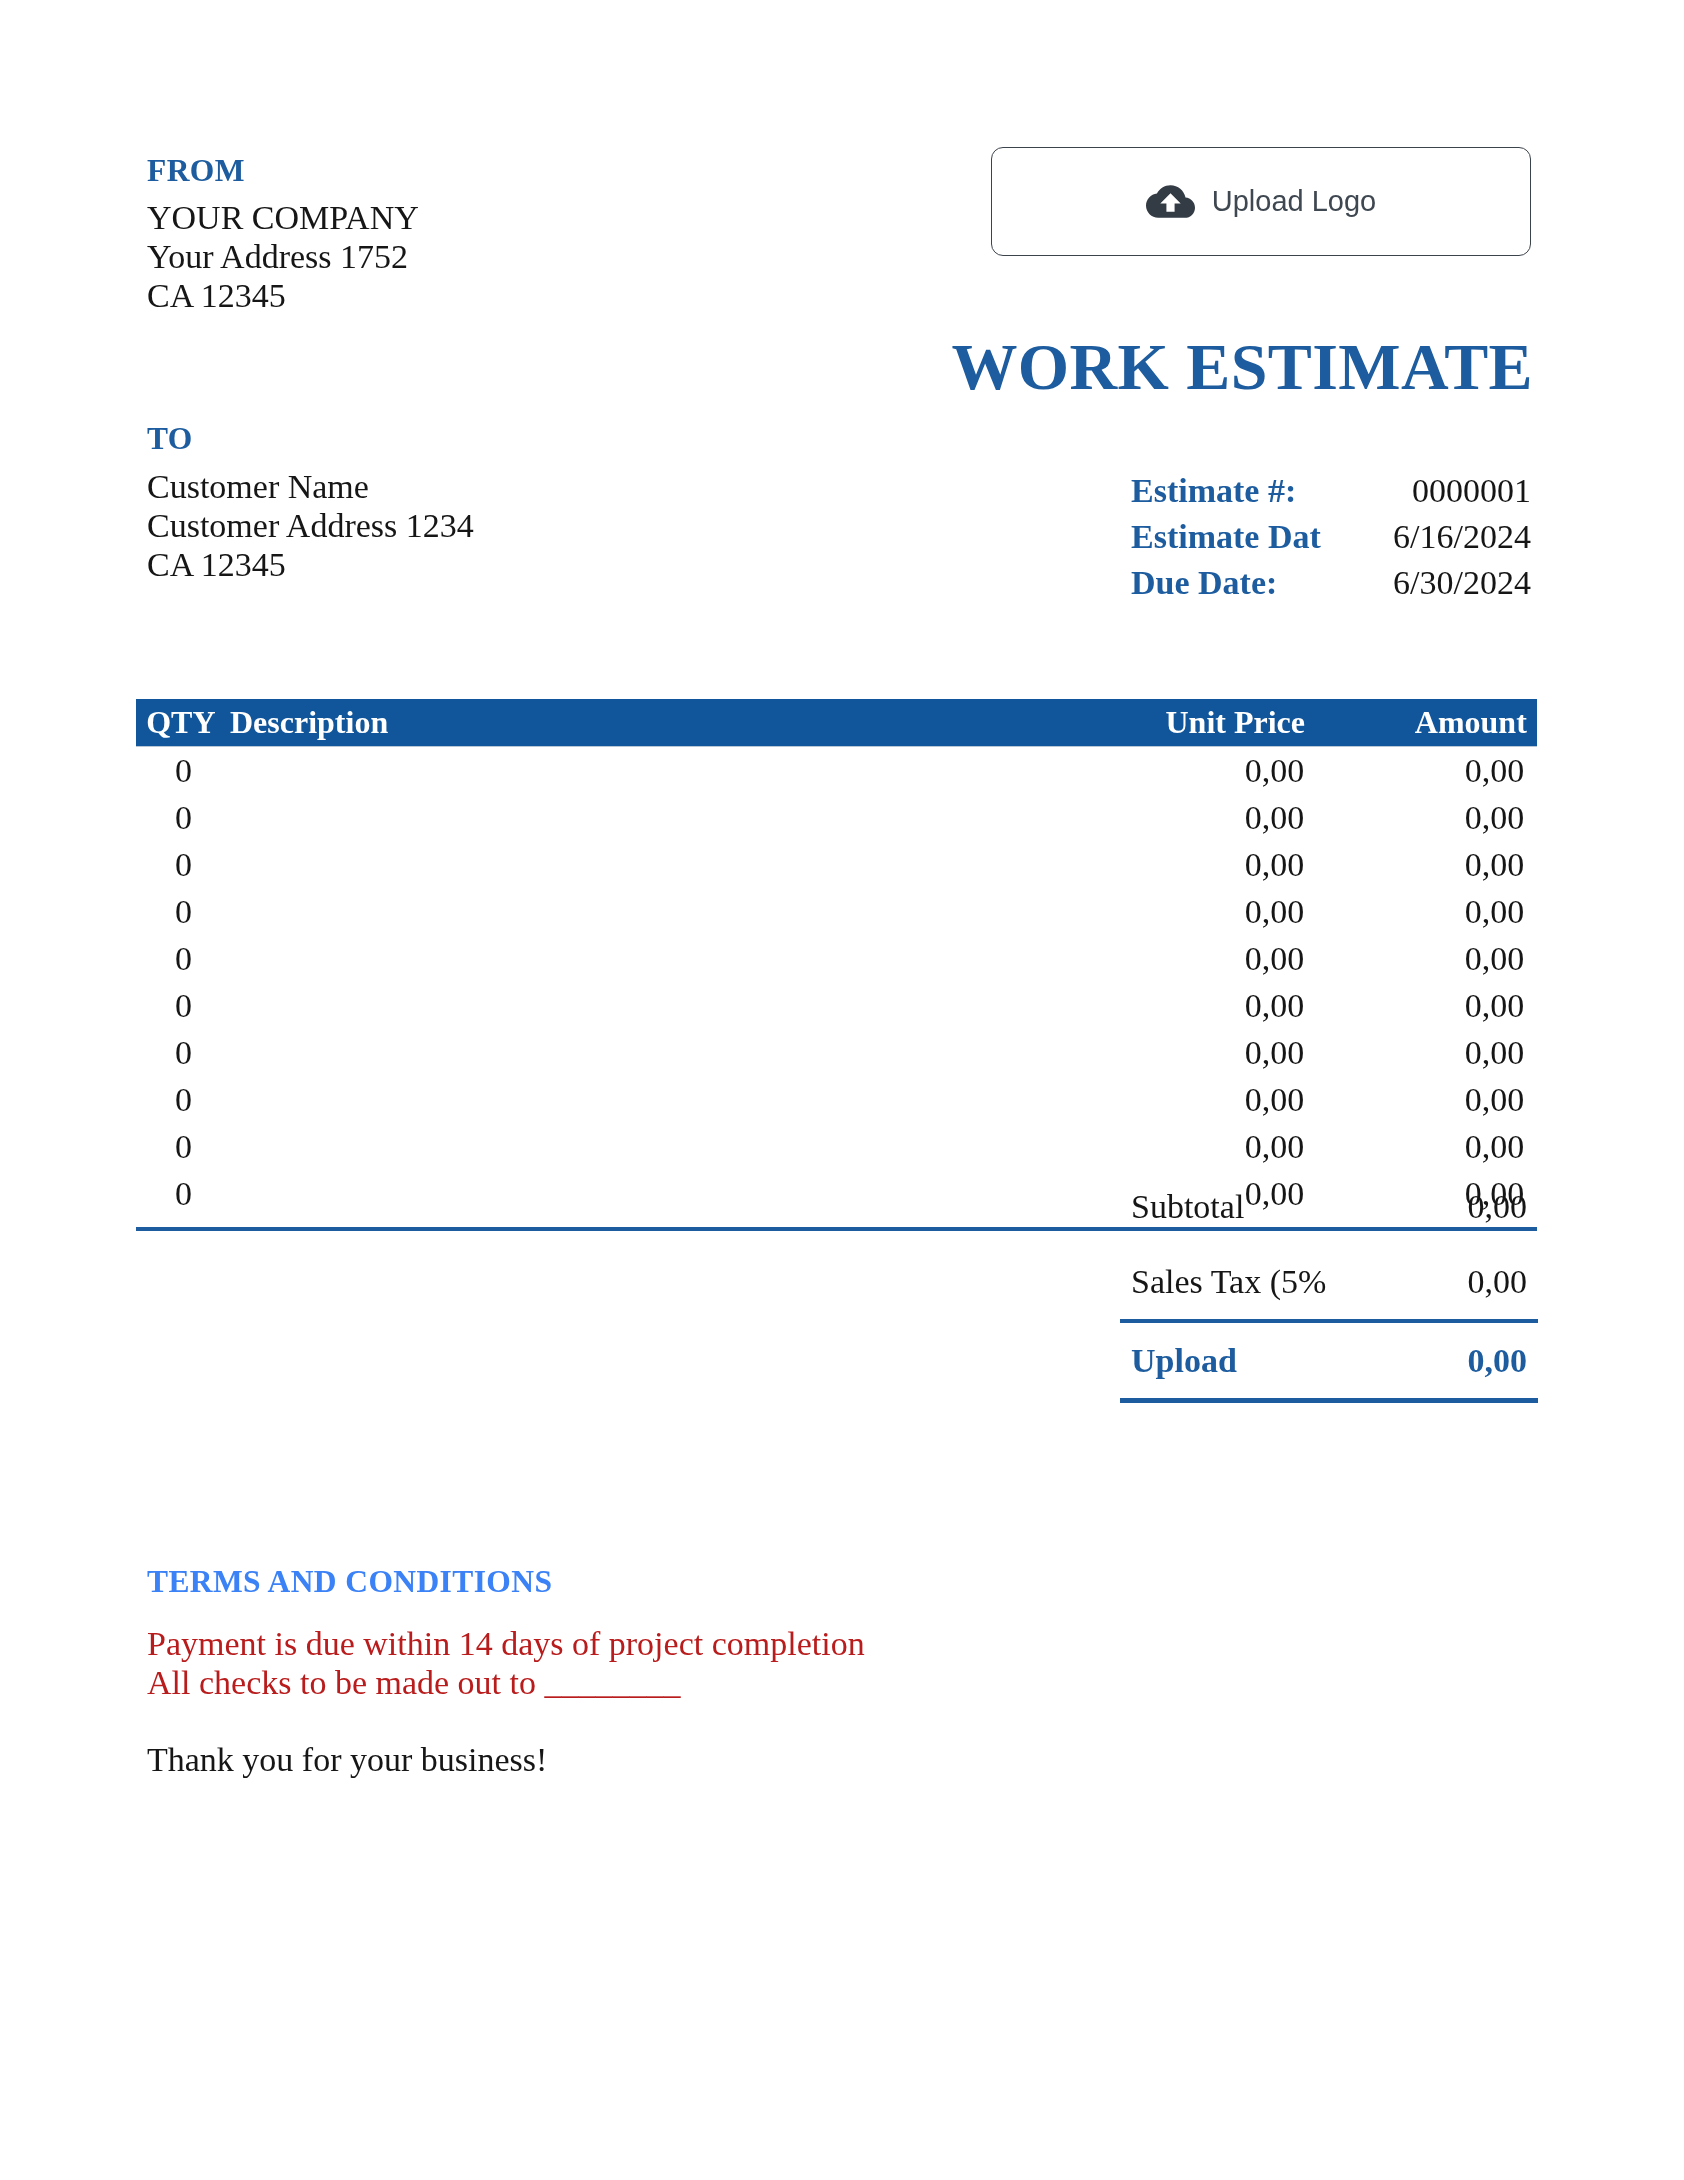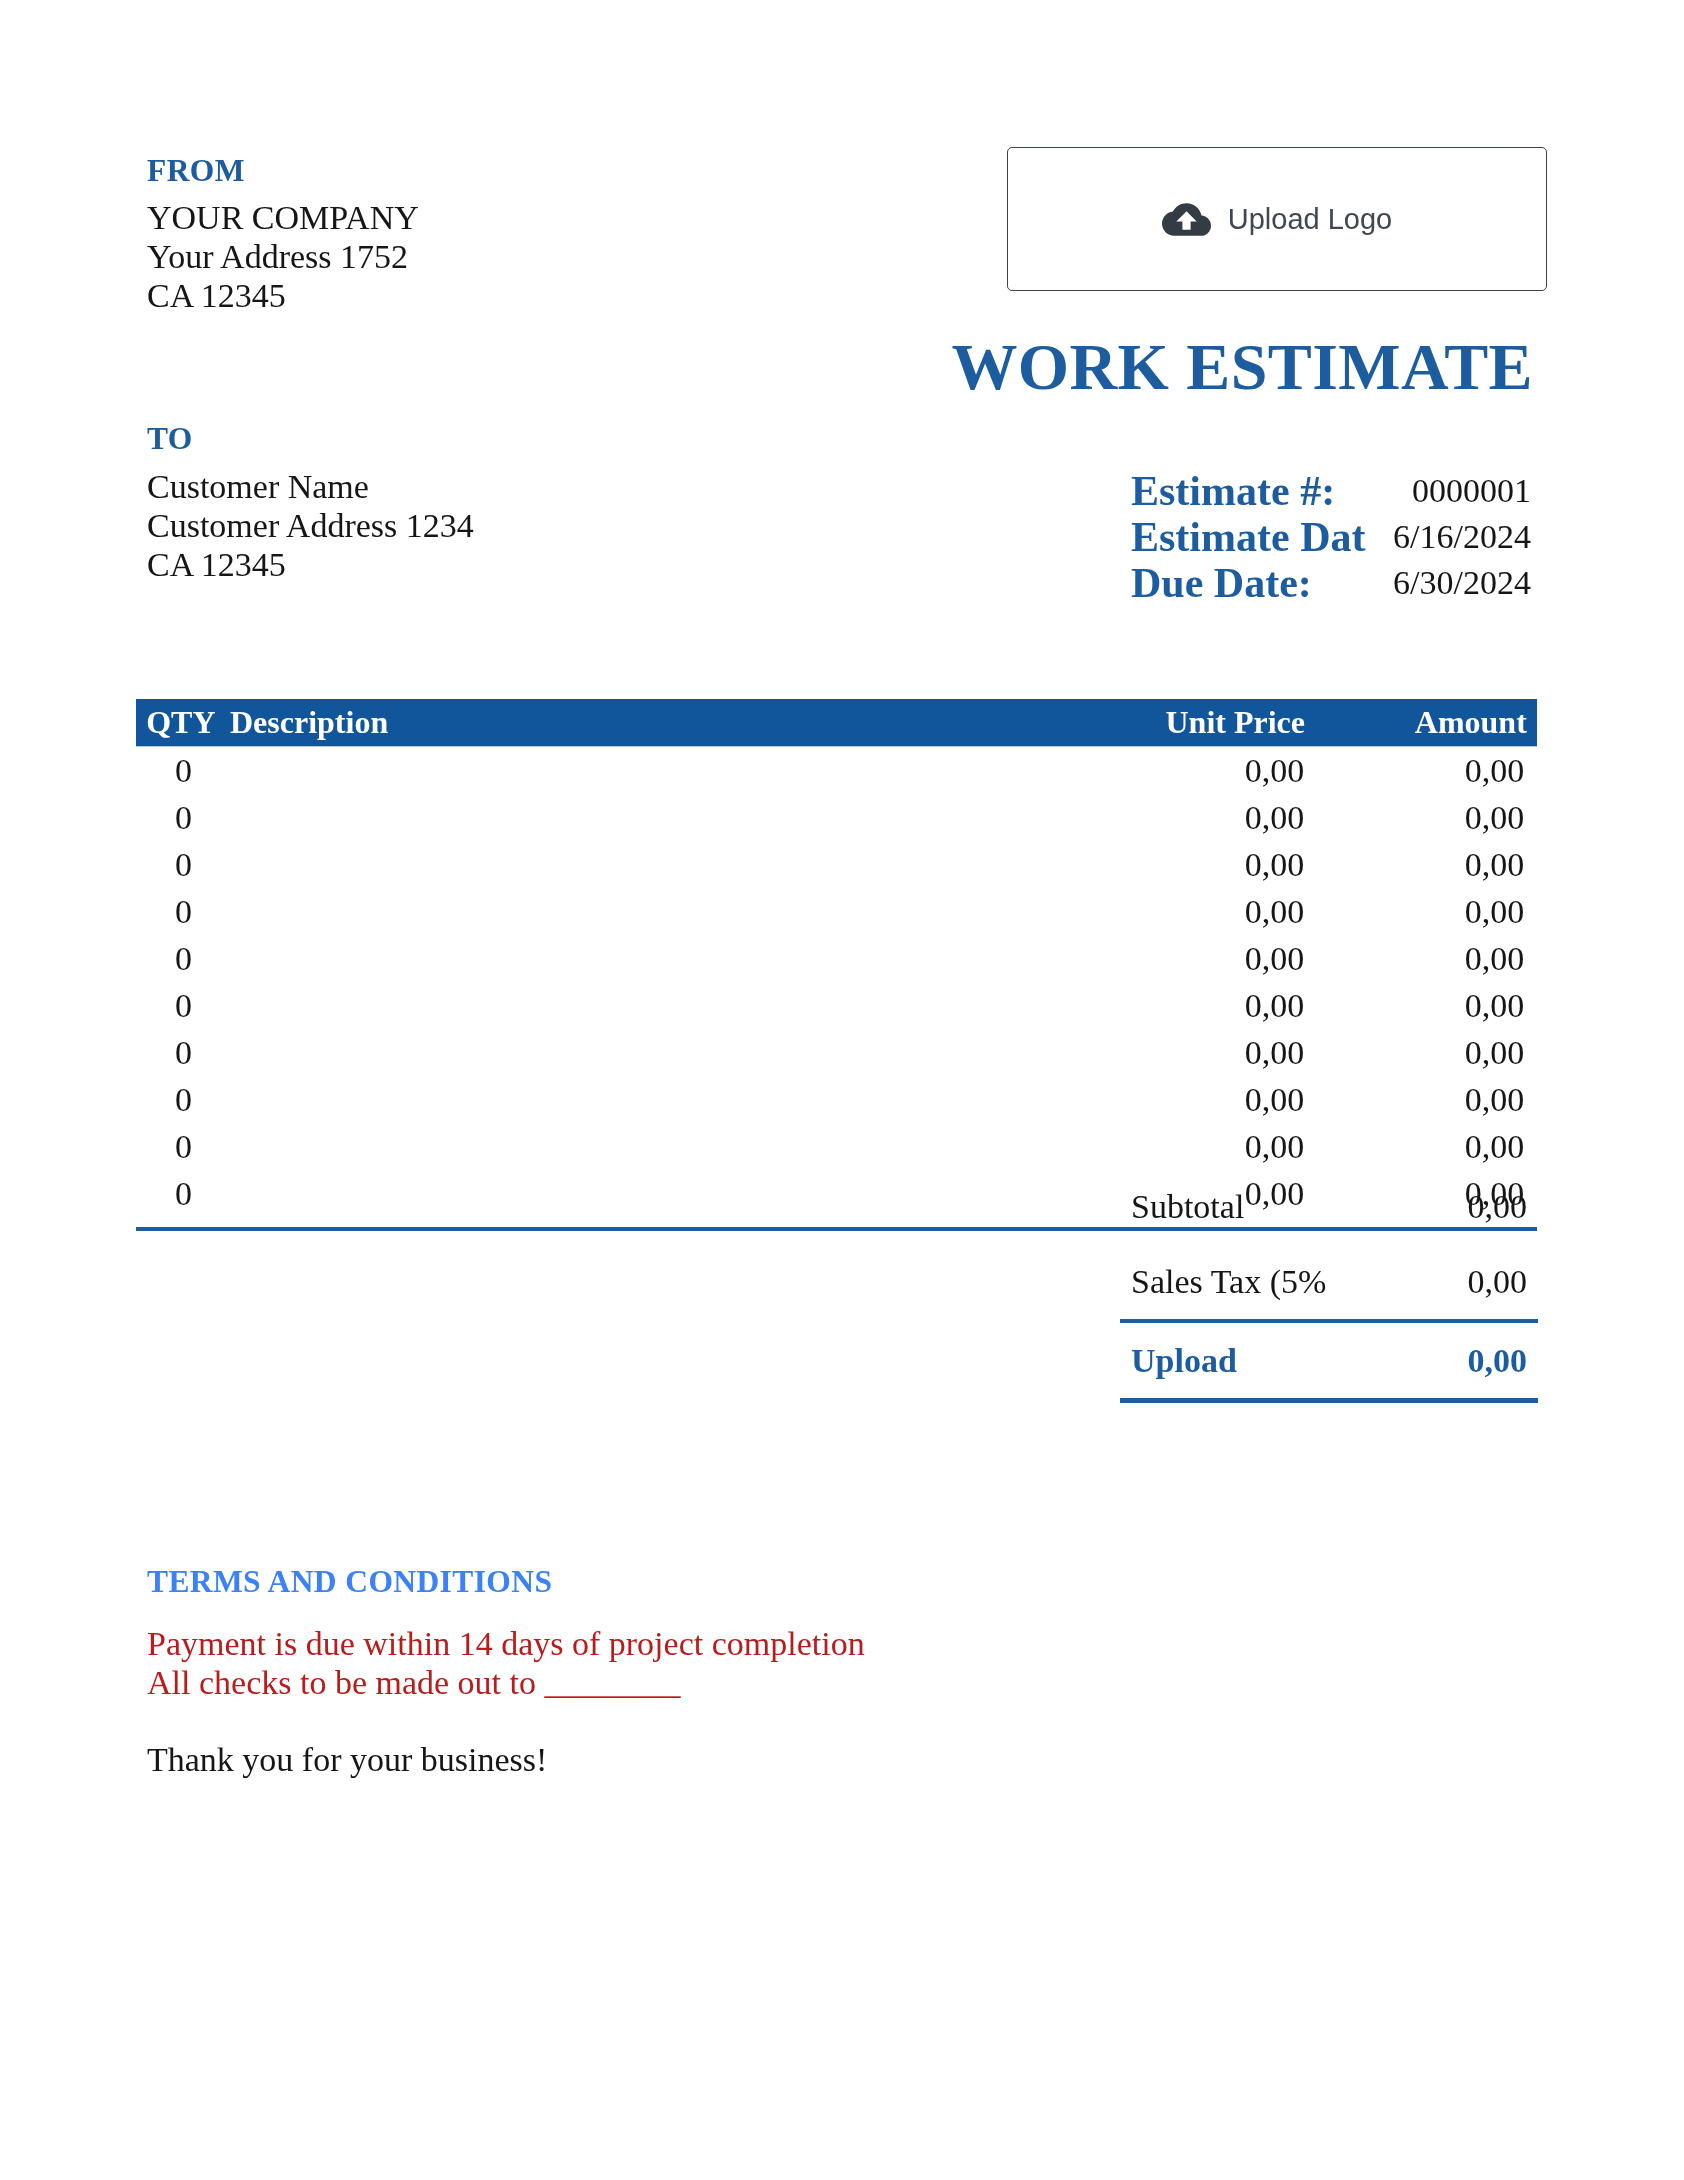--- a/index.html
+++ b/index.html
@@ -15,37 +15,37 @@
     position:absolute;left:147px;
     font-size:31.5px;font-weight:bold;color:#1d5c9e;
     letter-spacing:0.4px;
   }
   .addr-block{
     position:absolute;left:147px;
     font-size:34px;line-height:39px;color:#161616;
   }
   
   .upload-btn{
-    position:absolute;left:991px;top:147px;width:540px;height:144px;
-    box-sizing:border-box;border:1.7px solid #3b434b;border-radius:5px;
+    position:absolute;left:991px;top:147px;width:540px;height:109px;
+    box-sizing:border-box;border:1.7px solid #3b434b;border-radius:12px;
     background:#ffffff;display:flex;align-items:center;justify-content:center;gap:17px;
     font-family:"Liberation Sans","DejaVu Sans",sans-serif;
-    font-size:29px;color:#3f4750;cursor:pointer;margin-left:16px;
+    font-size:29px;color:#3f4750;cursor:pointer;
   }
   .upload-btn svg{display:block;}
   
   .doc-title{
     position:absolute;right:152px;top:334px;
     font-size:66px;font-weight:bold;color:#1d5c9e;
     letter-spacing:0.4px;white-space:nowrap;line-height:1;
   }
   
   .est-info{position:absolute;left:1131px;top:468px;width:400px;}
   .est-row{display:flex;justify-content:space-between;align-items:center;height:46px;}
-  .est-row .lbl{font-size:42px;font-weight:bold;color:#1d5c9e;white-space:nowrap;}
+  .est-row .lbl{font-size:34px;font-weight:bold;color:#1d5c9e;white-space:nowrap;}
   .est-row .val{font-size:34px;color:#161616;white-space:nowrap;}
   
   .tbl-header{
     position:absolute;left:136px;top:699px;width:1401px;height:48px;
     background:#11569b;color:#ffffff;font-weight:bold;font-size:32px;
     display:flex;align-items:center;box-sizing:border-box;
     border-bottom:1.7px solid #b9c6d3;
   }
   .col-qty{width:94px;box-sizing:border-box;padding-left:10.2px;}
   .col-desc{flex:1;box-sizing:border-box;}

